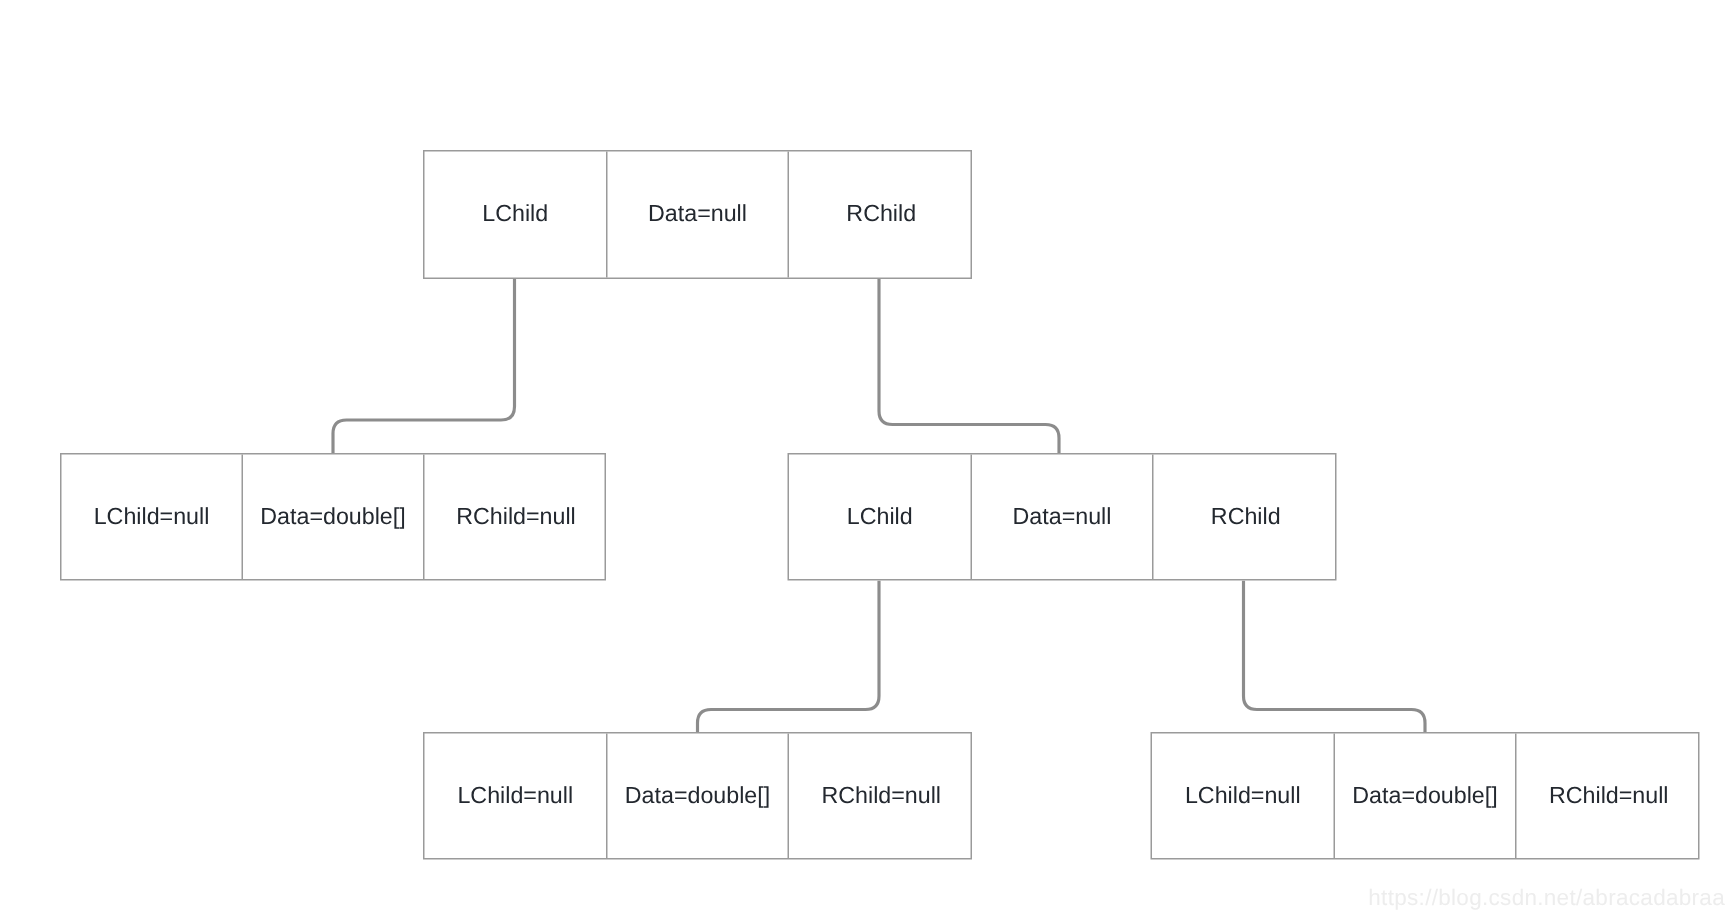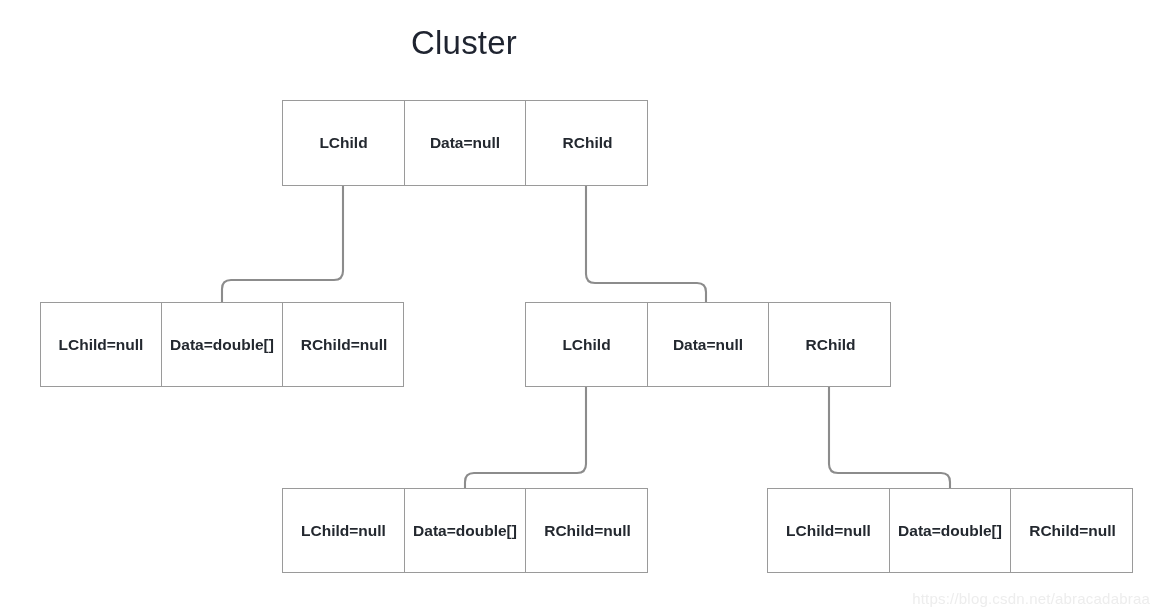--- a/index.html
+++ b/index.html
@@ -36,21 +36,20 @@
     position: relative;
     left: -114px;
   }
   .node {
     position: absolute;
     box-sizing: border-box;
     display: flex;
     border: 1.6px solid #9a9a9a;
     background: #ffffff;
     z-index: 3;
-    font-weight: bold;
   }
   .cell {
     box-sizing: border-box;
     display: flex;
     align-items: center;
     justify-content: center;
     font-size: 15.5px;
     color: #23282f;
     border-right: 1.6px solid #9a9a9a;
     white-space: nowrap;
@@ -83,21 +82,20 @@
     letter-spacing: 0.2px;
     white-space: nowrap;
     user-select: none;
   }
 </style>
 </head>
 <body>
 
 <div id="canvas" style="background: rgb(255, 255, 255);">
 
-  <div id="title" style="color: rgb(31, 36, 48);"><span class="title-inner">Cluster</span></div>
 
   <svg id="links" viewBox="0 0 1156 613">
     <path d="M 343,186 L 343,271 Q 343,280 334,280 L 231,280 Q 222,280 222,289 L 222,302" style="stroke: rgb(140, 140, 140);"></path>
     <path d="M 586,186 L 586,274 Q 586,283 595,283 L 697,283 Q 706,283 706,292 L 706,302" style="stroke: rgb(140, 140, 140);"></path>
     <path d="M 586,387 L 586,464 Q 586,473 577,473 L 474,473 Q 465,473 465,482 L 465,488" style="stroke: rgb(140, 140, 140);"></path>
     <path d="M 829,387 L 829,464 Q 829,473 838,473 L 941,473 Q 950,473 950,482 L 950,488" style="stroke: rgb(140, 140, 140);"></path>
   </svg>
 
   <div class="node" style="left: 282px; top: 100px; width: 366px; height: 86px; border-color: rgb(154, 154, 154); background: rgb(255, 255, 255);">
     <div class="cell" style="width: 122px; flex: 0 0 122px; color: rgb(35, 40, 47); border-right-color: rgb(154, 154, 154);">LChild</div>

